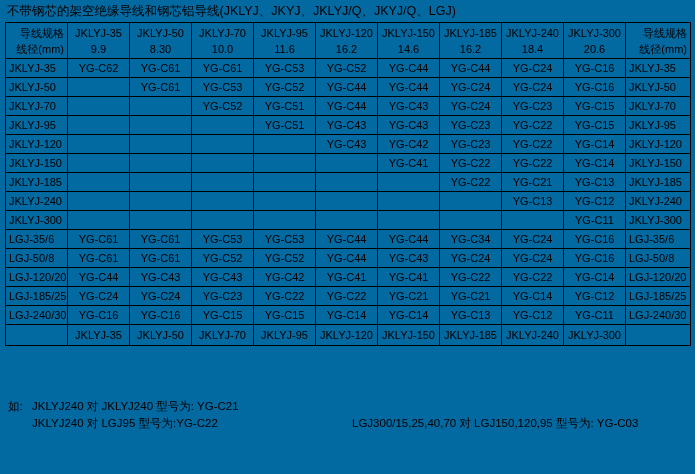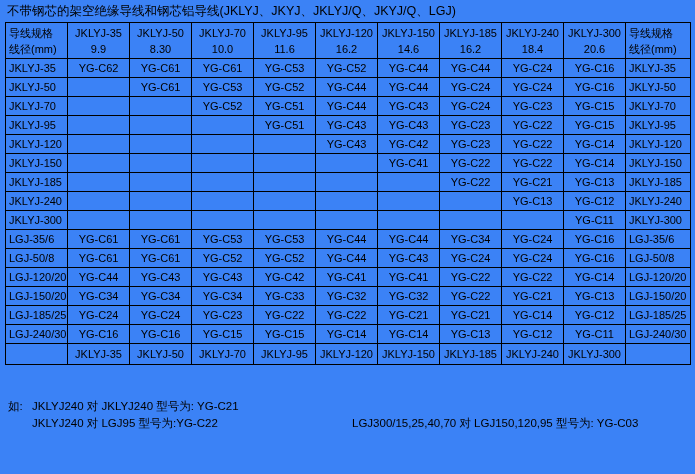--- a/index.html
+++ b/index.html
@@ -1,17 +1,17 @@
 <!DOCTYPE html>
 <html><head>
 <meta charset="utf-8">
 <style>
   html,body { margin:0; padding:0; background:#ffffff; }
   body { width:695px; height:474px; font-family:"Liberation Sans", sans-serif; color:#000; }
-  .page { position:relative; width:695px; height:474px; background:#3b82f6; overflow:hidden; }
+  .page { position:relative; width:695px; height:474px; background:#0369a1; overflow:hidden; }
 
   .title {
     position:absolute; left:7px; top:4px;
     font-size:12.5px; line-height:15px; white-space:nowrap;
   }
 
   table.wire-table {
     position:absolute; left:5px; top:22px;
     width:685px; border-collapse:collapse; table-layout:fixed;
   }
@@ -19,21 +19,21 @@
   .wire-table col.c-data   { width:62px; }
   .wire-table col.c-labelr { width:65px; }
 
   .wire-table th, .wire-table td {
     border:1px solid #000;
     font-size:11px; font-weight:normal;
     padding:0 3px; overflow:hidden; white-space:nowrap;
     text-align:center; vertical-align:middle;
   }
   .wire-table thead th { height:35px; }
-  .wire-table thead th.corner { text-align:left; }
+  .wire-table thead th.corner { text-align:right; }
   .wire-table thead th div { line-height:16px; }
   .wire-table tbody th { height:18px; text-align:left; }
   .wire-table tbody td { height:18px; }
   .wire-table tfoot td { height:20px; }
 
   .notes {
     position:absolute; left:8px; top:398px; width:682px;
     font-size:11.5px; line-height:17px;
   }
   .note-line { display:grid; grid-template-columns:24px 320px auto; }
@@ -258,33 +258,20 @@
           <td>YG-C44</td>
           <td>YG-C43</td>
           <td>YG-C43</td>
           <td>YG-C42</td>
           <td>YG-C41</td>
           <td>YG-C41</td>
           <td>YG-C22</td>
           <td>YG-C22</td>
           <td>YG-C14</td>
           <th>LGJ-120/20</th>
-        </tr>
-        <tr>
-          <th>LGJ-150/20</th>
-          <td>YG-C34</td>
-          <td>YG-C34</td>
-          <td>YG-C34</td>
-          <td>YG-C33</td>
-          <td>YG-C32</td>
-          <td>YG-C32</td>
-          <td>YG-C22</td>
-          <td>YG-C21</td>
-          <td>YG-C13</td>
-          <th>LGJ-150/20</th>
         </tr>
         <tr>
           <th>LGJ-185/25</th>
           <td>YG-C24</td>
           <td>YG-C24</td>
           <td>YG-C23</td>
           <td>YG-C22</td>
           <td>YG-C22</td>
           <td>YG-C21</td>
           <td>YG-C21</td>

